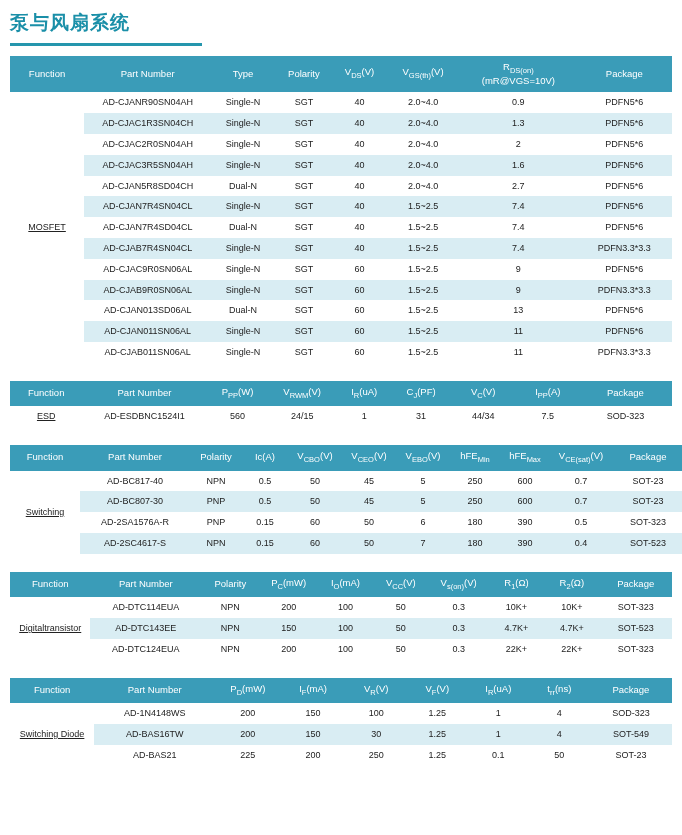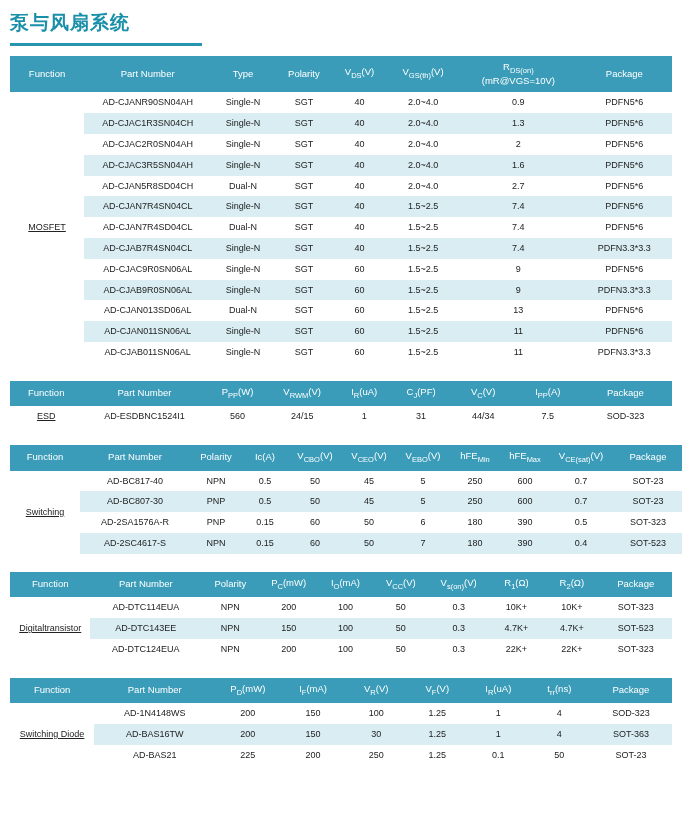--- a/index.html
+++ b/index.html
@@ -451,21 +451,21 @@
             <td>SOD-323</td>
           </tr>
           <tr class="row-b">
             <td>AD-BAS16TW</td>
             <td>200</td>
             <td>150</td>
             <td>30</td>
             <td>1.25</td>
             <td>1</td>
             <td>4</td>
-            <td>SOT-363</td>
+            <td>SOT-549</td>
           </tr>
           <tr class="row-a">
             <td>AD-BAS21</td>
             <td>225</td>
             <td>200</td>
             <td>250</td>
             <td>1.25</td>
             <td>0.1</td>
             <td>50</td>
             <td>SOT-23</td>

